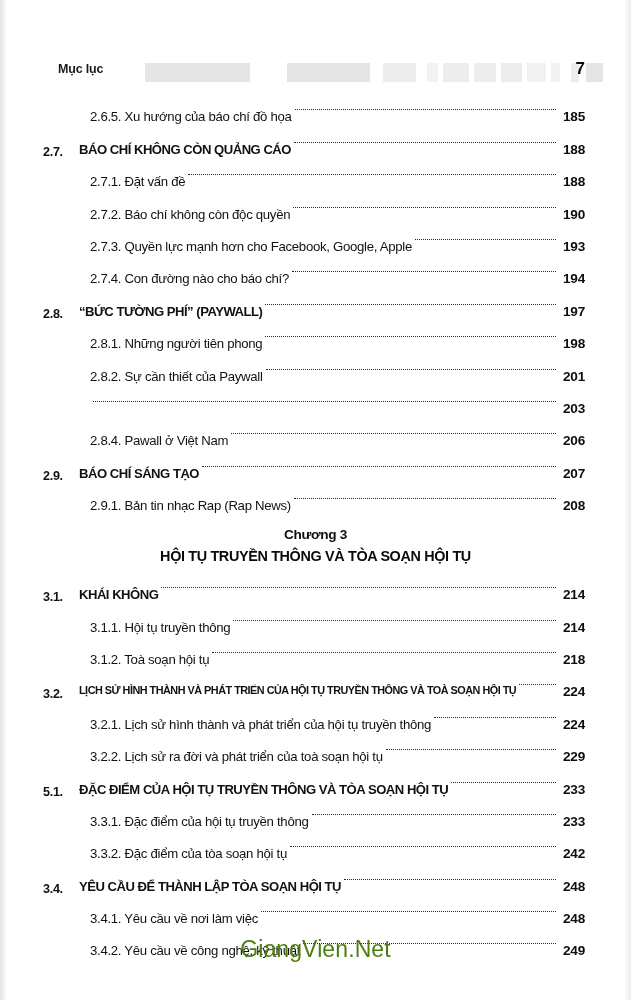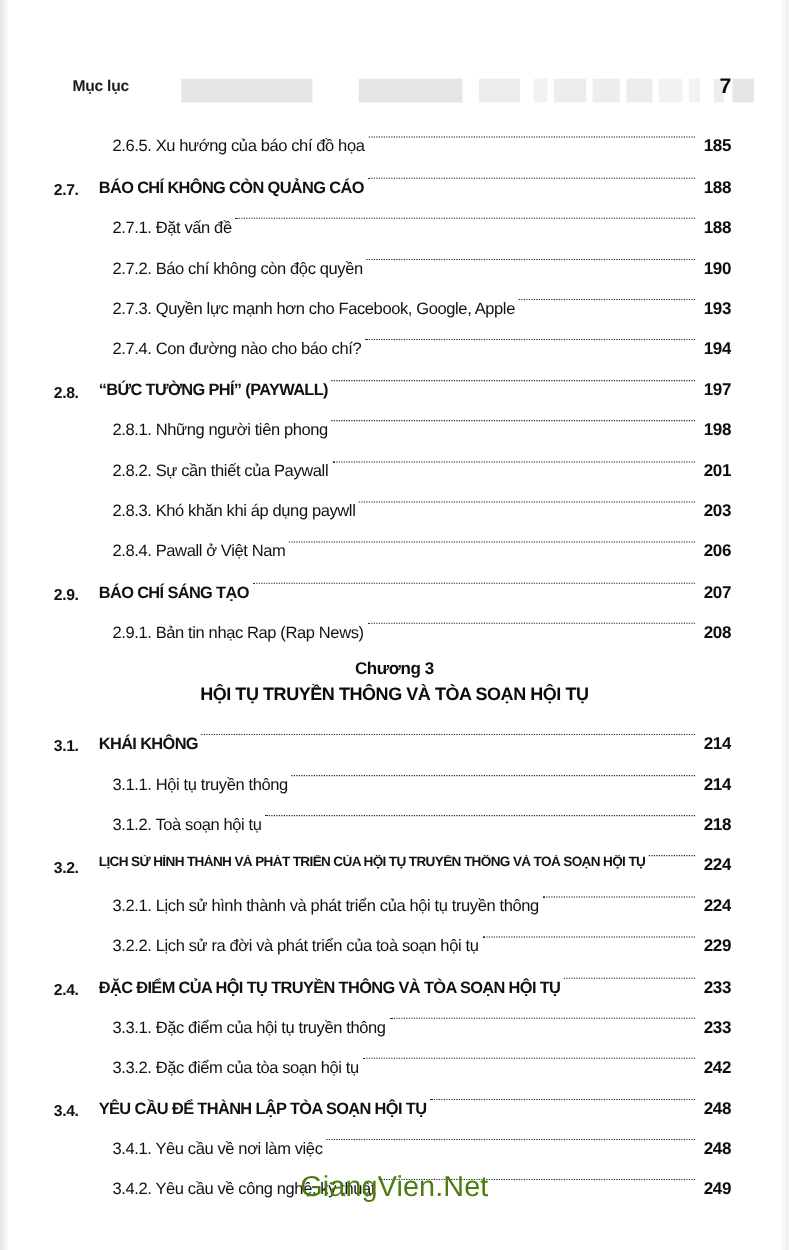--- a/index.html
+++ b/index.html
@@ -275,21 +275,20 @@
       </div>
       <div class="toc-row lvl2">
         <div class="row-body">
           <span class="row-title">2.8.2. Sự cần thiết của Paywall</span>
           <span class="dots"></span>
           <span class="row-page">201</span>
         </div>
       </div>
       <div class="toc-row lvl2">
         <div class="row-body">
-          <span class="row-title">2.8.3. Khó khăn khi áp dụng paywll</span>
           <span class="dots"></span>
           <span class="row-page">203</span>
         </div>
       </div>
       <div class="toc-row lvl2">
         <div class="row-body">
           <span class="row-title">2.8.4. Pawall ở Việt Nam</span>
           <span class="dots"></span>
           <span class="row-page">206</span>
         </div>
@@ -351,21 +350,21 @@
         </div>
       </div>
       <div class="toc-row lvl2">
         <div class="row-body">
           <span class="row-title">3.2.2. Lịch sử ra đời và phát triển của toà soạn hội tụ</span>
           <span class="dots"></span>
           <span class="row-page">229</span>
         </div>
       </div>
       <div class="toc-row lvl1">
-        <div class="row-num">2.4.</div>
+        <div class="row-num">5.1.</div>
         <div class="row-body">
           <span class="row-title">ĐẶC ĐIỂM CỦA HỘI TỤ TRUYỀN THÔNG VÀ TÒA SOẠN HỘI TỤ</span>
           <span class="dots"></span>
           <span class="row-page">233</span>
         </div>
       </div>
       <div class="toc-row lvl2">
         <div class="row-body">
           <span class="row-title">3.3.1. Đặc điểm của hội tụ truyền thông</span>
           <span class="dots"></span>

